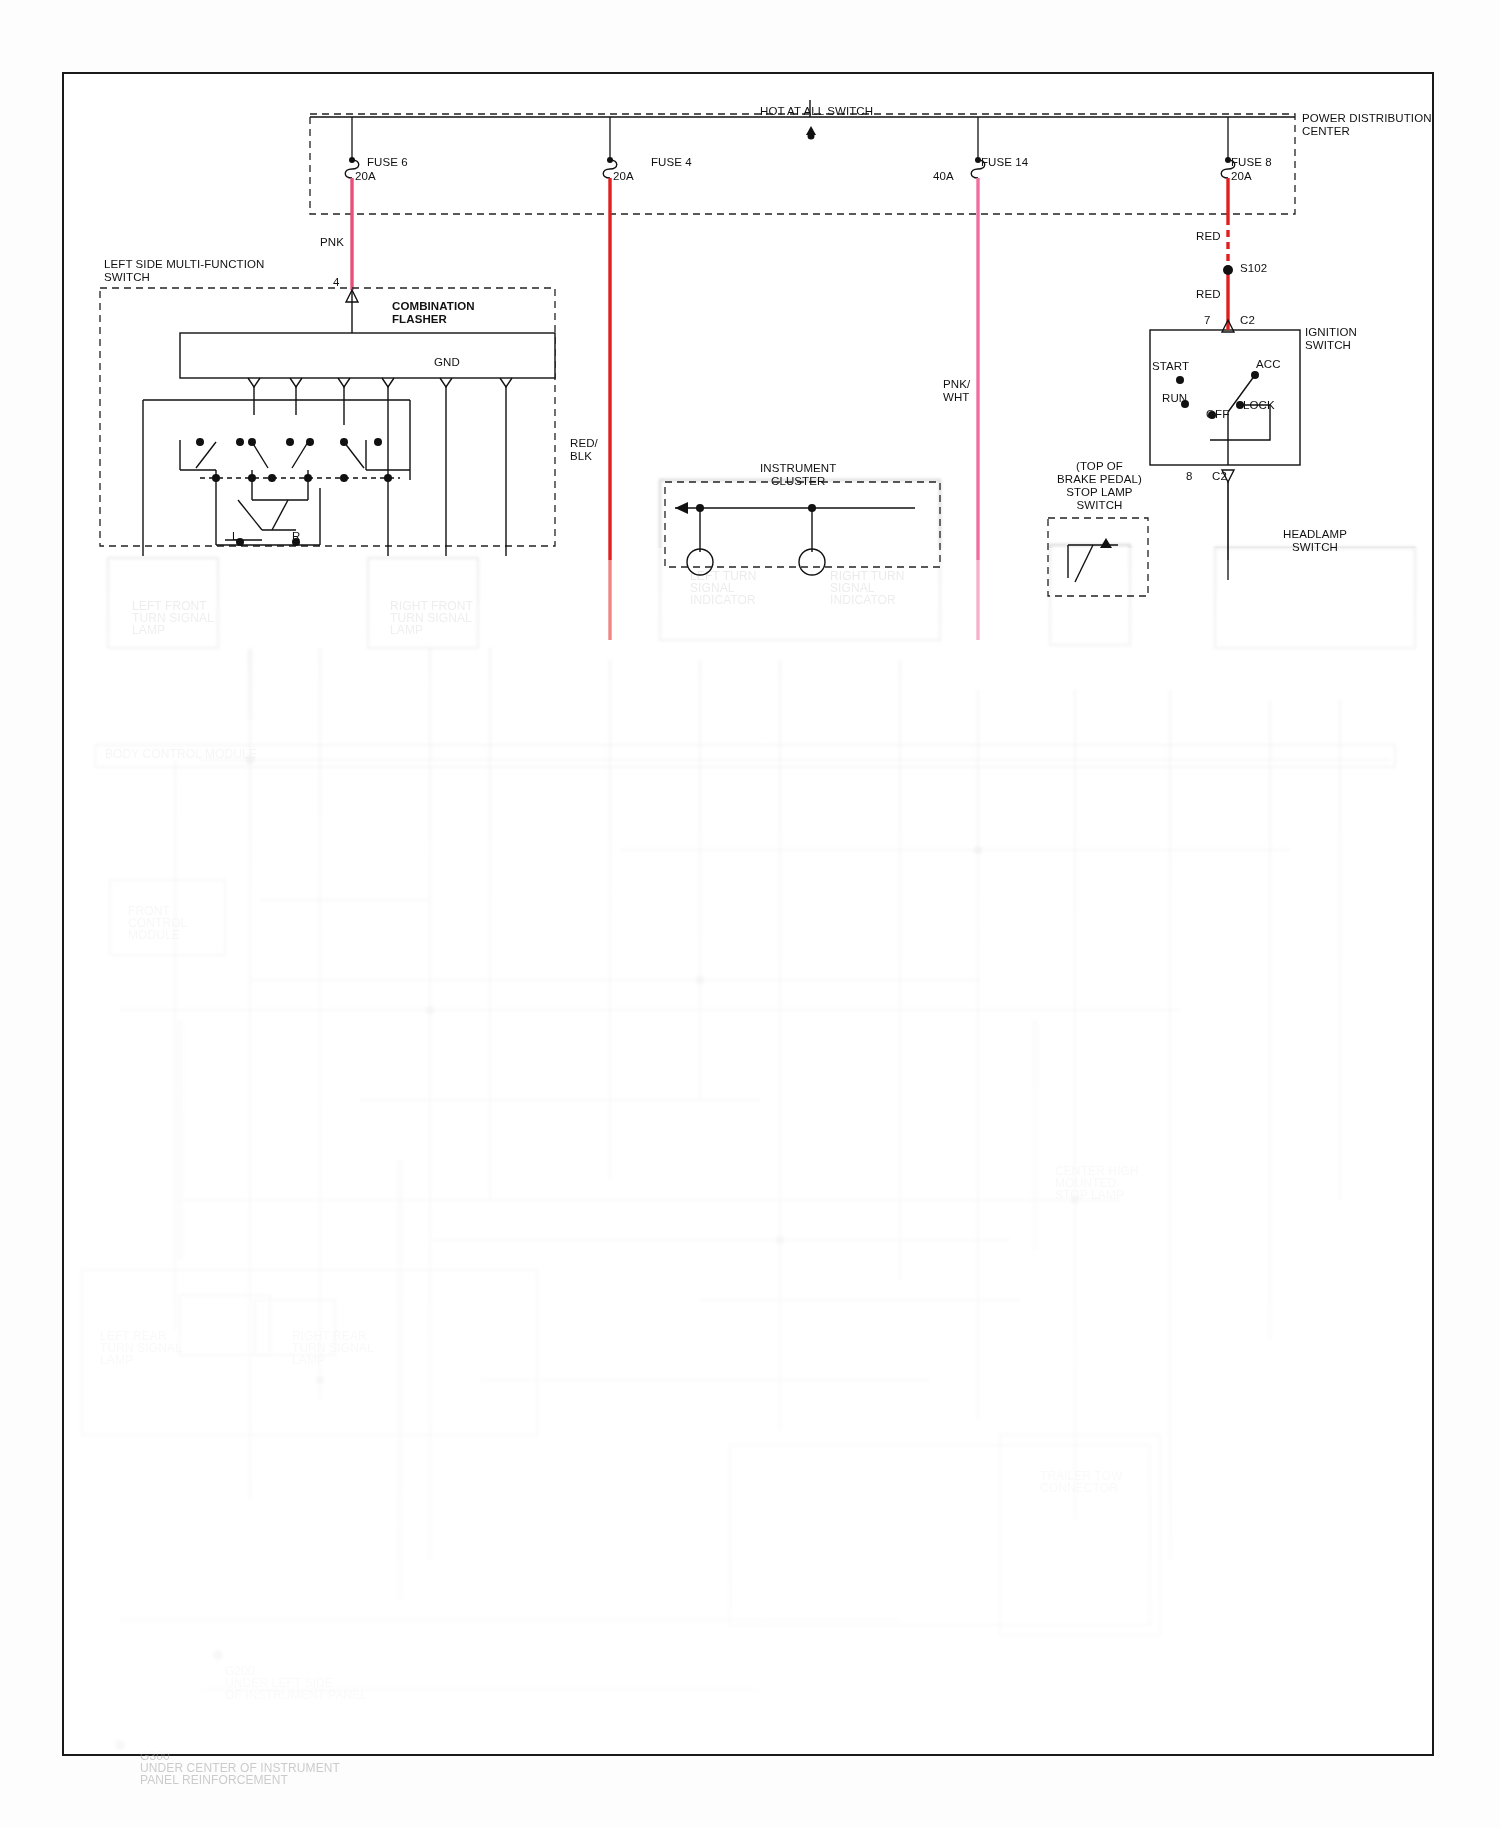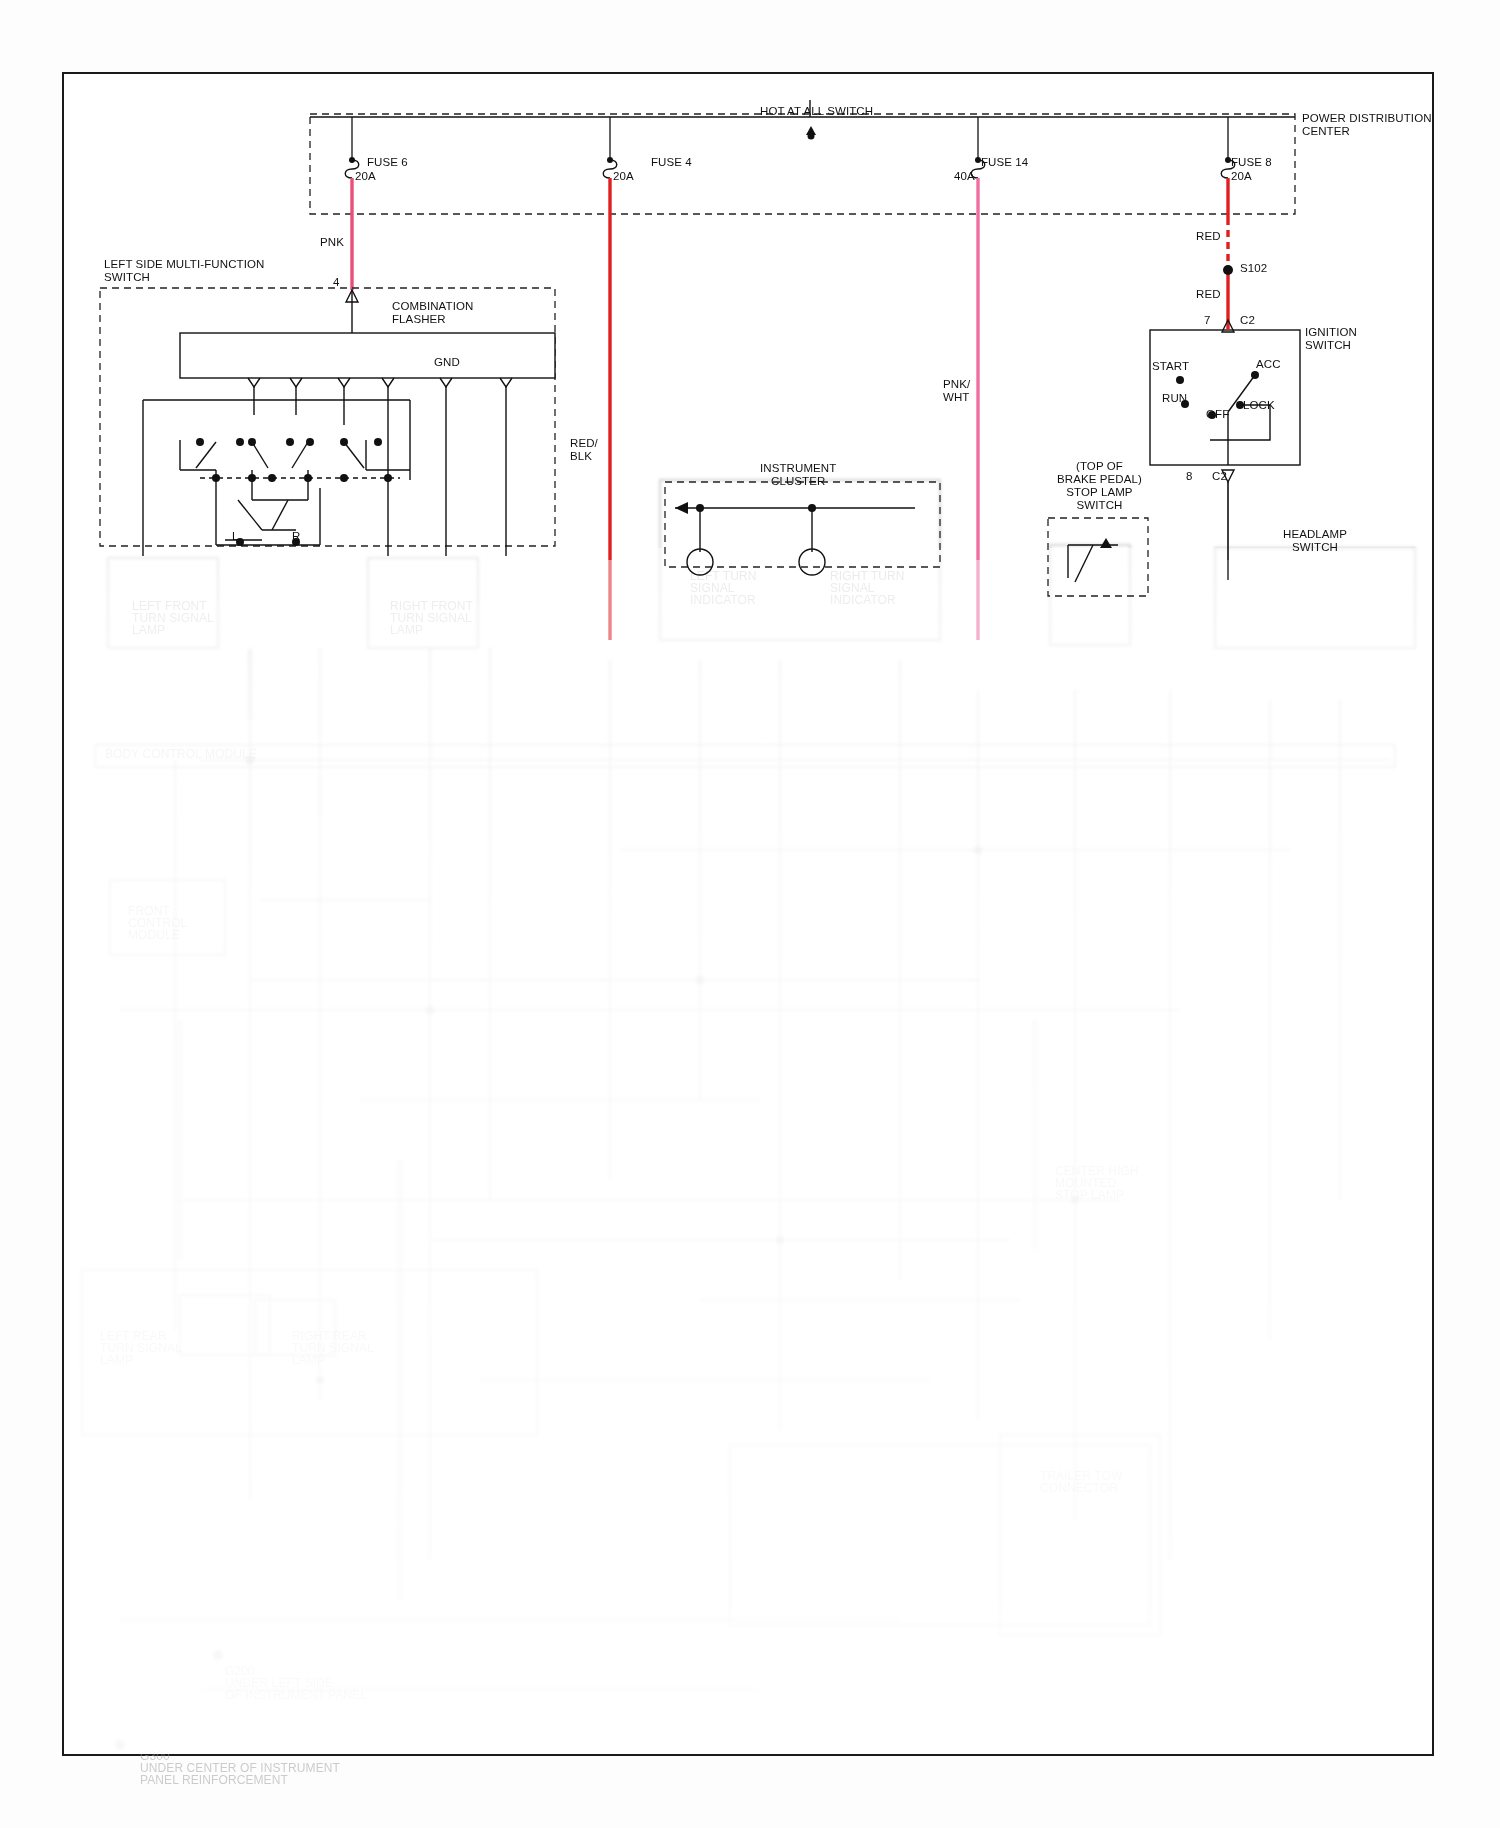--- a/index.html
+++ b/index.html
@@ -333,38 +333,38 @@
 
     <div class="lbl" style="left:760px; top:105px;">HOT AT ALL SWITCH</div>
     <div class="lbl" style="left:1302px; top:112px; white-space:pre;">POWER DISTRIBUTION
 CENTER</div>
 
     <div class="lbl" style="left:355px; top:156px;margin-left:12px;">FUSE 6</div>
     <div class="lbl" style="left:355px; top:170px;">20A</div>
     <div class="lbl" style="left:613px; top:156px;padding-left:38px;">FUSE 4</div>
     <div class="lbl" style="left:613px; top:170px;">20A</div>
     <div class="lbl" style="left:981px; top:156px;">FUSE 14</div>
-    <div class="lbl" style="left:954px; top:170px;">40A</div>
+    <div class="lbl" style="left:933px; top:170px;">40A</div>
     <div class="lbl" style="left:1231px; top:156px;">FUSE 8</div>
     <div class="lbl" style="left:1231px; top:170px;">20A</div>
 
     <div class="lbl" style="left:320px; top:236px;">PNK</div>
     <div class="lbl" style="left:570px; top:437px; white-space:pre;">RED/
 BLK</div>
     <div class="lbl" style="left:943px; top:378px; white-space:pre;">PNK/
 WHT</div>
     <div class="lbl" style="left:1196px; top:230px;">RED</div>
     <div class="lbl" style="left:1196px; top:288px;">RED</div>
 
     <div class="lbl" style="left:1240px; top:262px;">S102</div>
 
     <div class="lbl" style="left:104px; top:258px; white-space:pre;">LEFT SIDE MULTI-FUNCTION
 SWITCH</div>
 
-    <div class="lbl" style="left:392px; top:300px; white-space:pre;">COMBINATION
+    <div class="lbl" style="left:392px; top:300px; white-space:pre;font-weight:bold;">COMBINATION
 FLASHER</div>
     <div class="lbl" style="left:434px; top:356px;">GND</div>
     <div class="lbl" style="left:333px; top:276px;">4</div>
     <div class="lbl" style="left:232px; top:530px;">L</div>
     <div class="lbl" style="left:292px; top:530px;">R</div>
 
     <div class="lbl" style="left:760px; top:462px; white-space:pre; text-align:center;">INSTRUMENT
 CLUSTER</div>
 
     <div class="lbl" style="left:1057px; top:460px; white-space:pre; text-align:center;">(TOP OF

